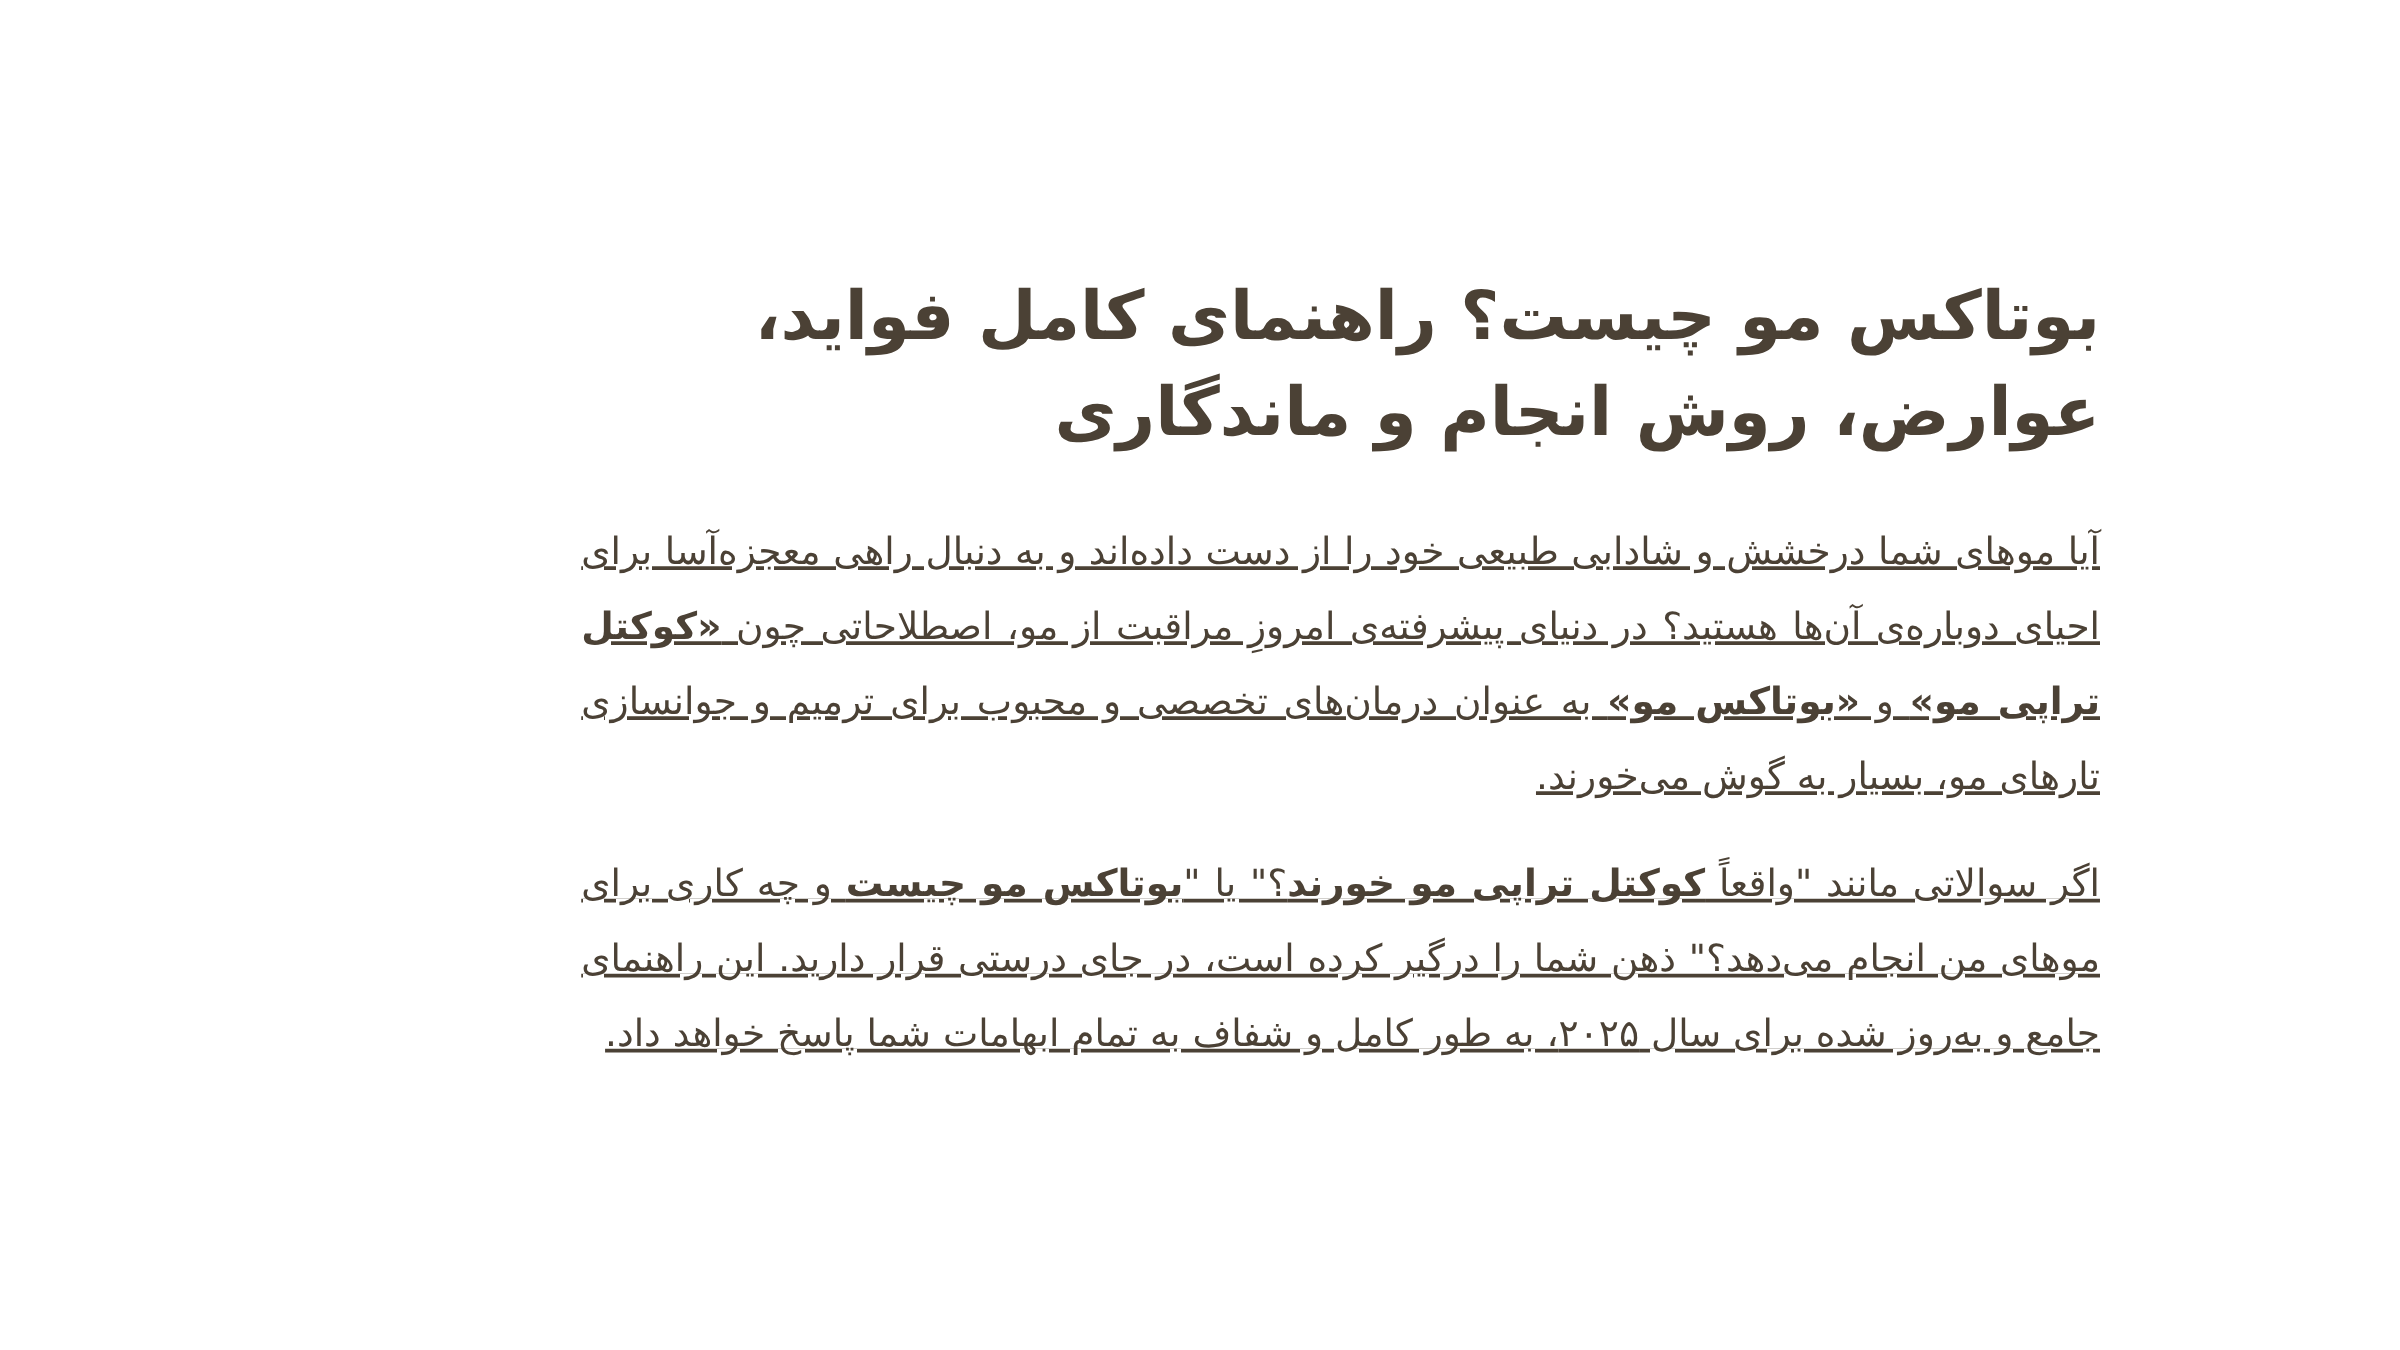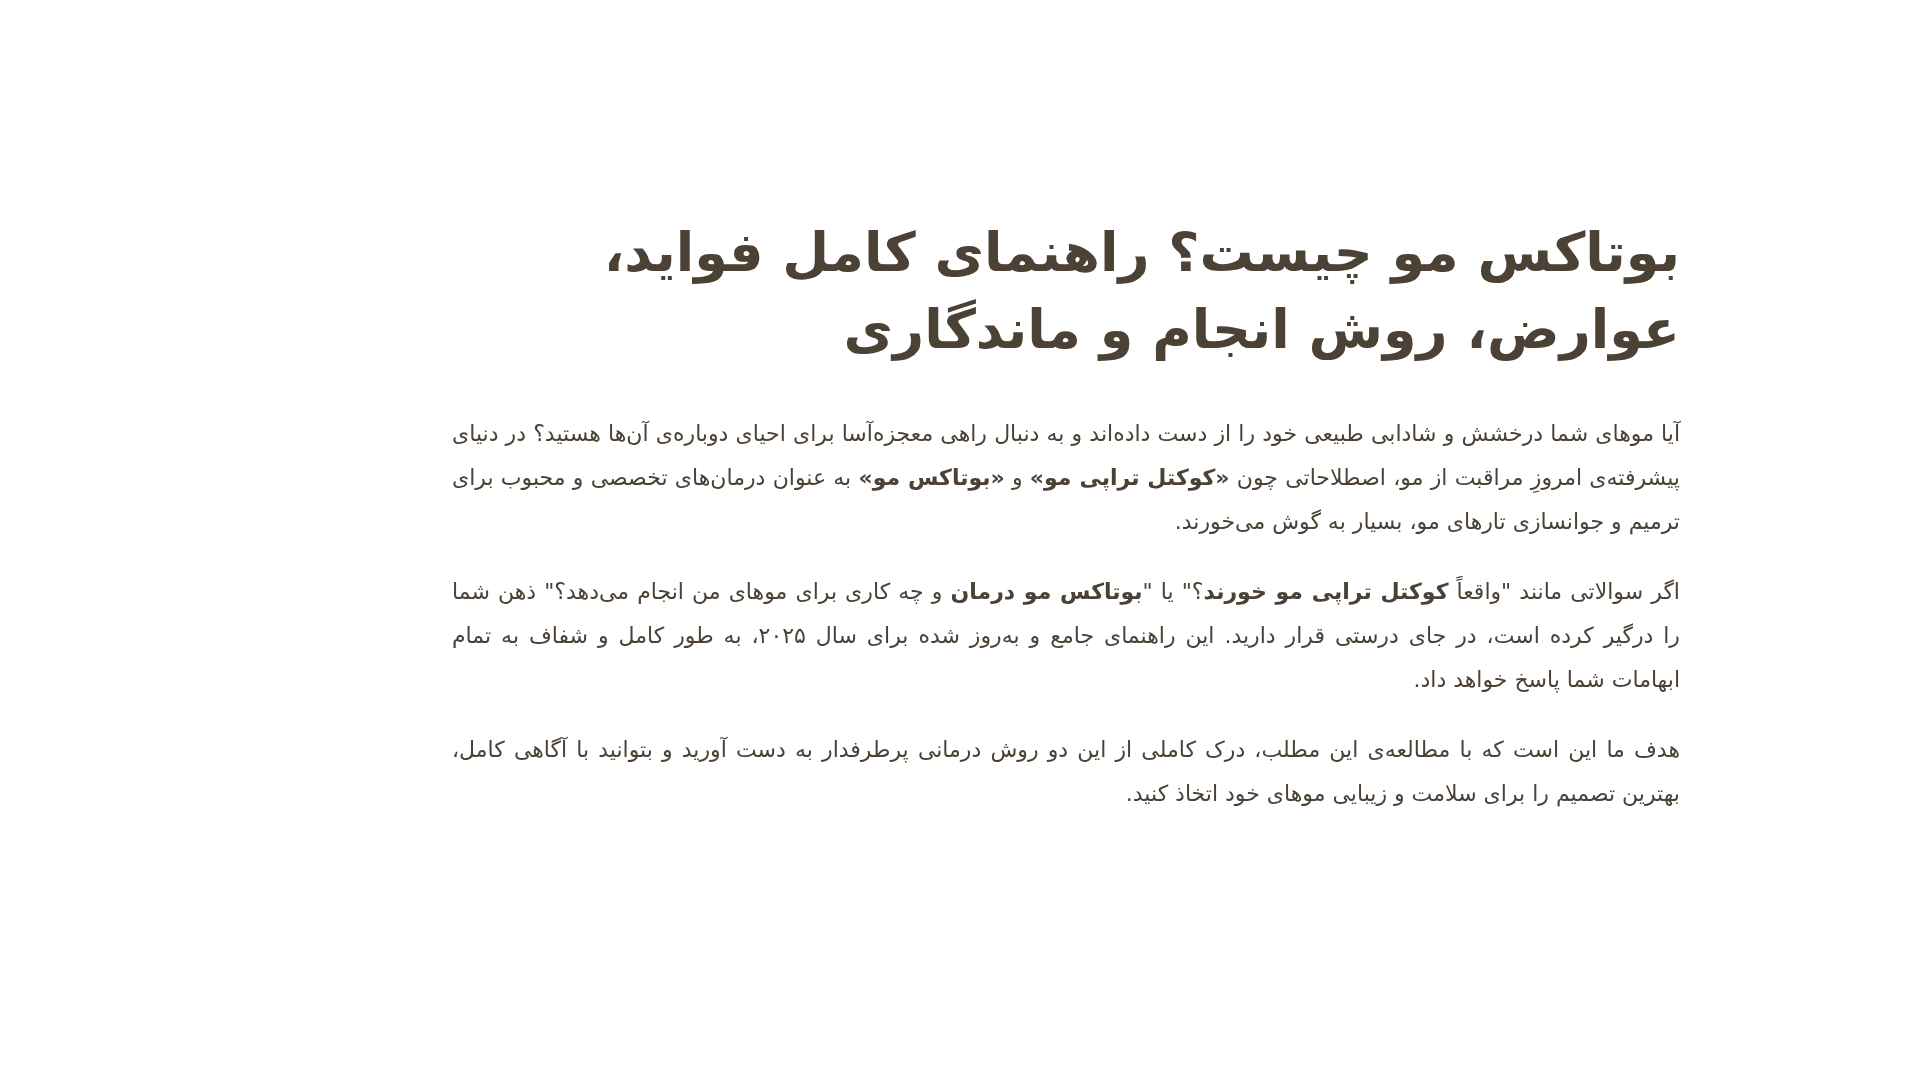--- a/index.html
+++ b/index.html
@@ -34,27 +34,28 @@
   .article-title {
     font-size: 54px;
     line-height: 1.42;
     font-weight: 700;
     color: #4b4135;
     margin: 0 0 44px 0;
     letter-spacing: 0;
     text-align: right;
   }
   .para {
-    font-size: 22px;
+    font-size: 30px;
     line-height: 2.0;
     color: #4b4135;
-    margin: 0 0 26px 4px;
+    margin: 0 0 26px 17px;
     text-align: justify;
     text-justify: inter-word;
     font-weight: 400;
+    text-decoration: underline;
   }
   .para:last-child {
     margin-bottom: 0;
   }
   .para b {
     font-weight: 700;
     color: #4b4135;
   }
   .q {
     font-weight: 400;
@@ -63,18 +64,17 @@
 </head>
 <body>
 
 <div class="page">
   <div class="content">
 
     <h1 class="article-title">بوتاکس مو چیست؟ راهنمای کامل فواید، عوارض، روش انجام و ماندگاری</h1>
 
     <div id="paragraphs">
         <p class="para"><span class="q">آیا موهای شما درخشش و شادابی طبیعی خود را از دست داده‌اند و به دنبال راهی معجزه‌آسا برای احیای دوباره‌ی آن‌ها هستید؟ در دنیای پیشرفته‌ی امروزِ مراقبت از مو، اصطلاحاتی چون </span><b>«کوکتل تراپی مو»</b><span class="q"> و </span><b>«بوتاکس مو»</b><span class="q"> به عنوان درمان‌های تخصصی و محبوب برای ترمیم و جوانسازی تارهای مو، بسیار به گوش می‌خورند.</span></p>
-        <p class="para"><span class="q">اگر سوالاتی مانند "واقعاً </span><b>کوکتل تراپی مو خورند</b><span class="q">؟" یا "</span><b>بوتاکس مو درمان</b><span class="q"> و چه کاری برای موهای من انجام می‌دهد؟" ذهن شما را درگیر کرده است، در جای درستی قرار دارید. این راهنمای جامع و به‌روز شده برای سال ۲۰۲۵، به طور کامل و شفاف به تمام ابهامات شما پاسخ خواهد داد.</span></p>
-        <p class="para"><span class="q">هدف ما این است که با مطالعه‌ی این مطلب، درک کاملی از این دو روش درمانی پرطرفدار به دست آورید و بتوانید با آگاهی کامل، بهترین تصمیم را برای سلامت و زیبایی موهای خود اتخاذ کنید.</span></p>
+        <p class="para"><span class="q">اگر سوالاتی مانند "واقعاً </span><b>کوکتل تراپی مو خورند</b><span class="q">؟" یا "</span><b>بوتاکس مو چیست</b><span class="q"> و چه کاری برای موهای من انجام می‌دهد؟" ذهن شما را درگیر کرده است، در جای درستی قرار دارید. این راهنمای جامع و به‌روز شده برای سال ۲۰۲۵، به طور کامل و شفاف به تمام ابهامات شما پاسخ خواهد داد.</span></p>
       </div>
 
   </div>
 </div>
 
 </body></html>

